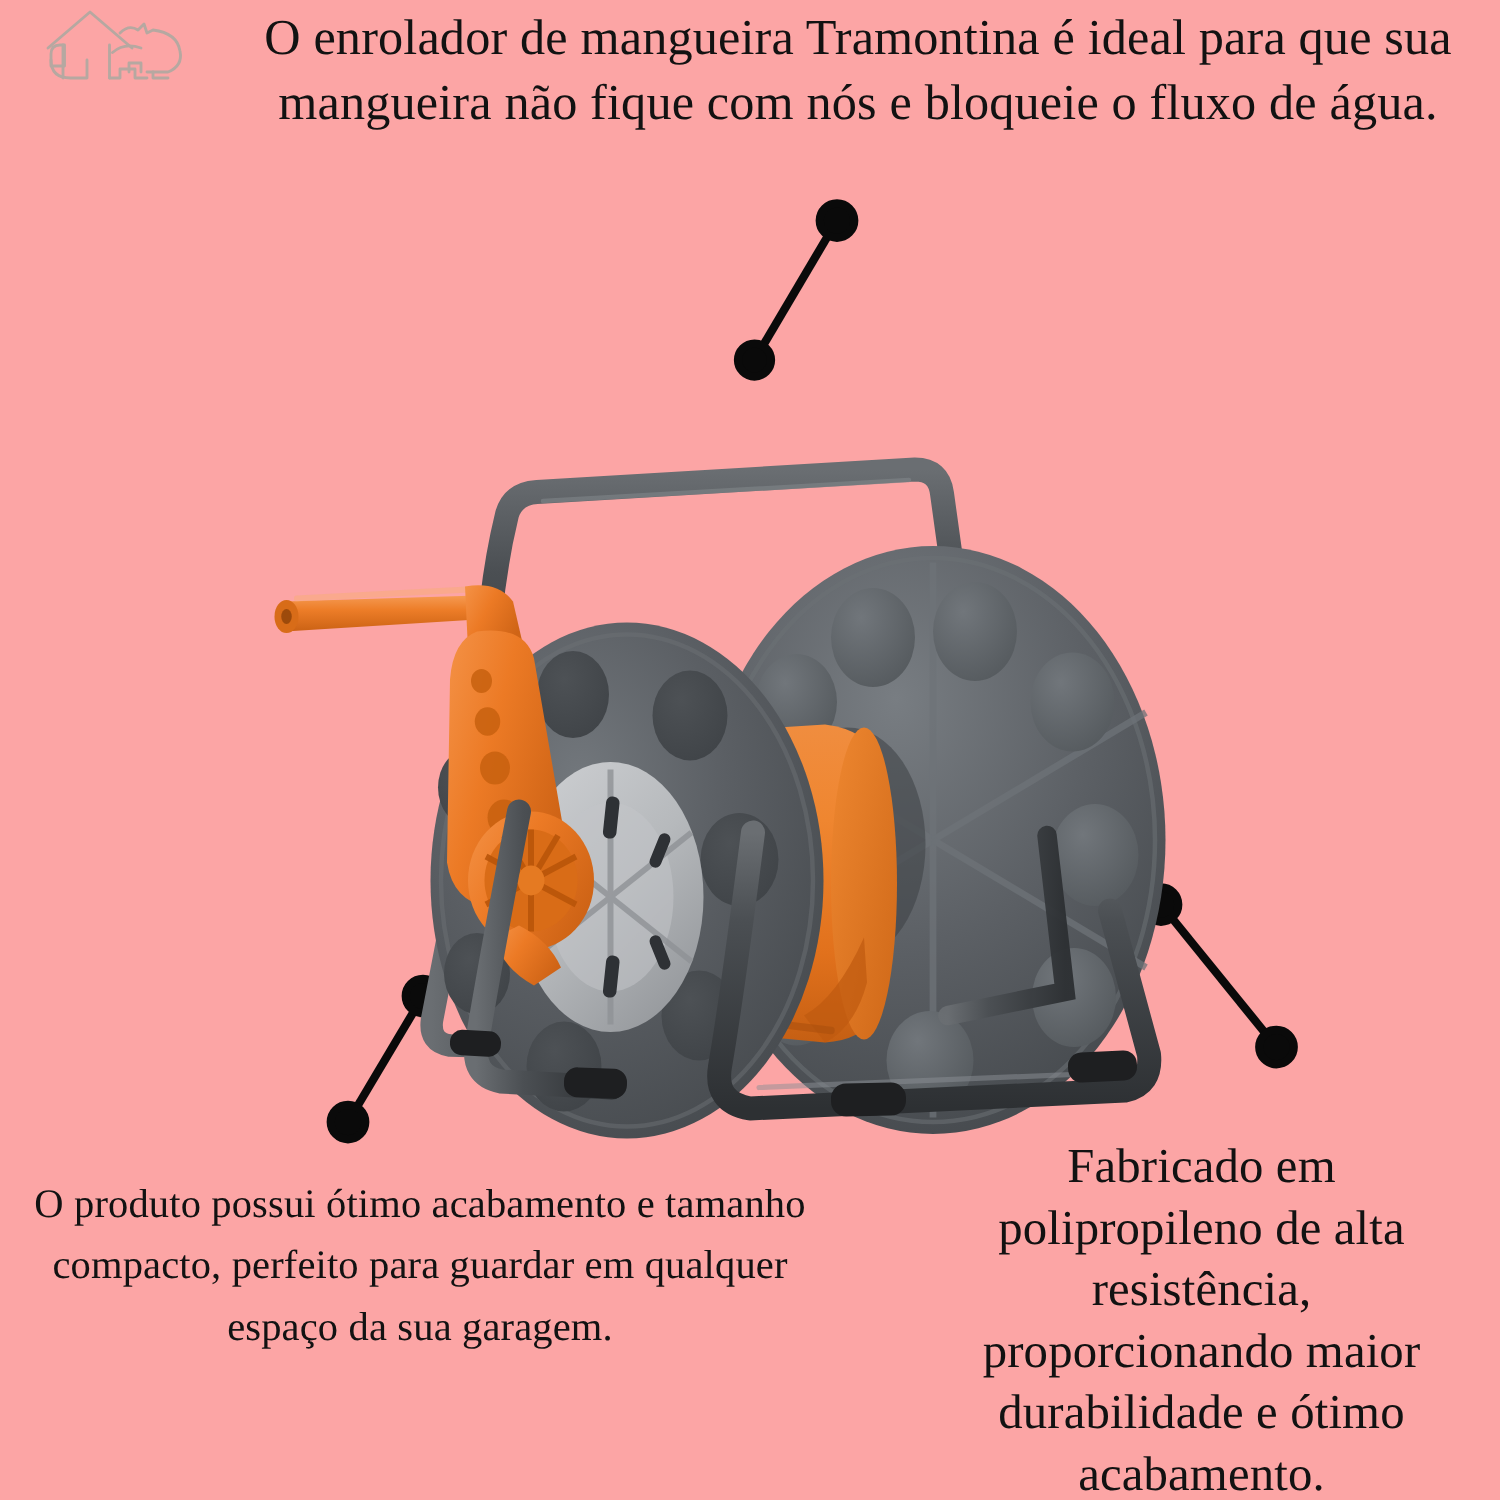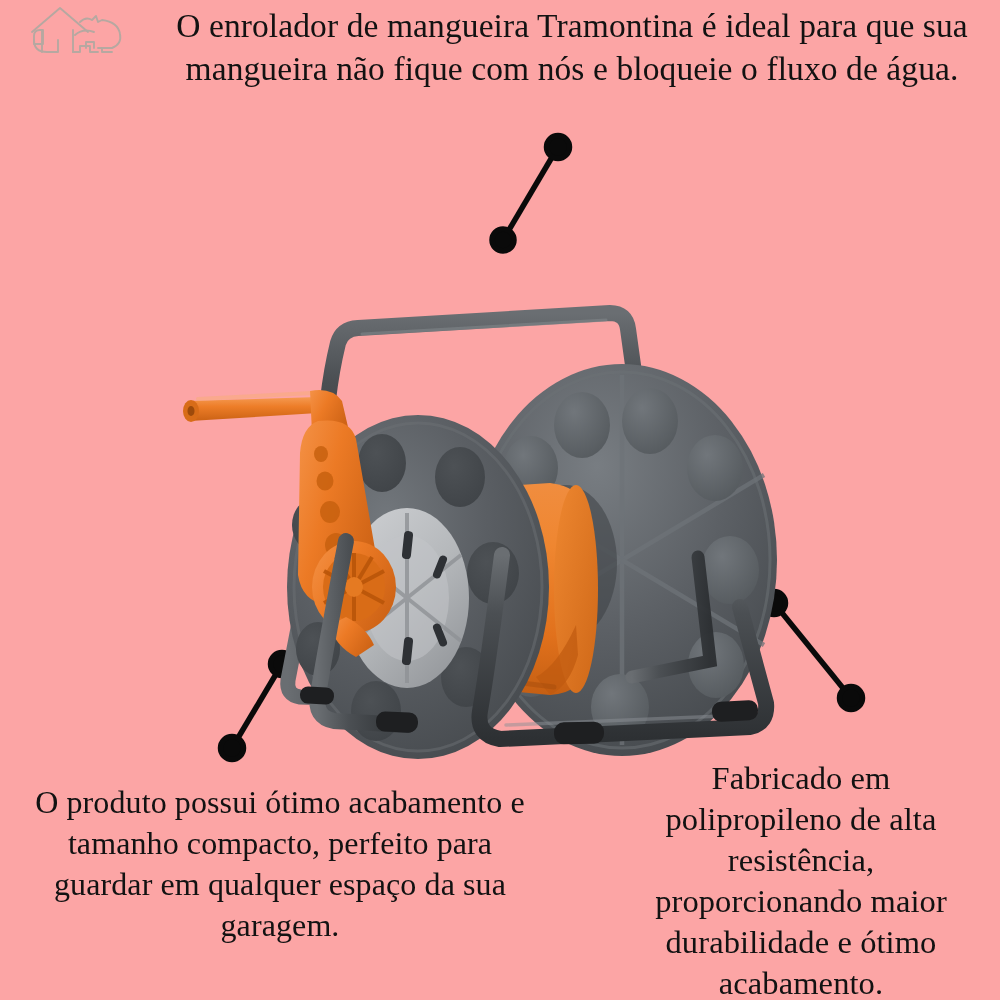--- a/index.html
+++ b/index.html
@@ -37,21 +37,21 @@
   }
   #text-top {
     left: 142px;
     top: 4px;
     width: 860px;
   }
   #text-bottom-left {
     left: 22px;
     top: 782px;
     width: 516px;
-    font-size: 32px;
+    font-size: 27px;
     line-height: 41px;
   }
   #text-bottom-right {
     left: 624px;
     top: 758px;
     width: 354px;
     font-size: 32.5px;
     line-height: 41px;
   }
 

